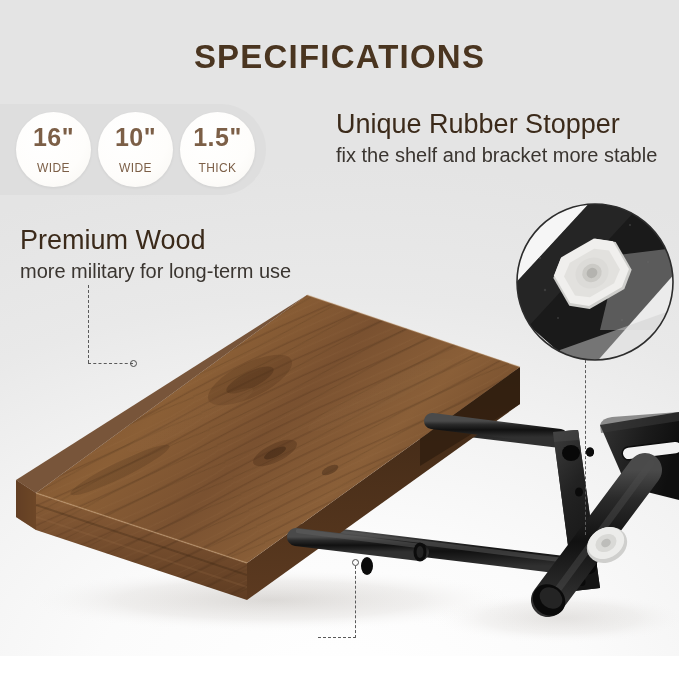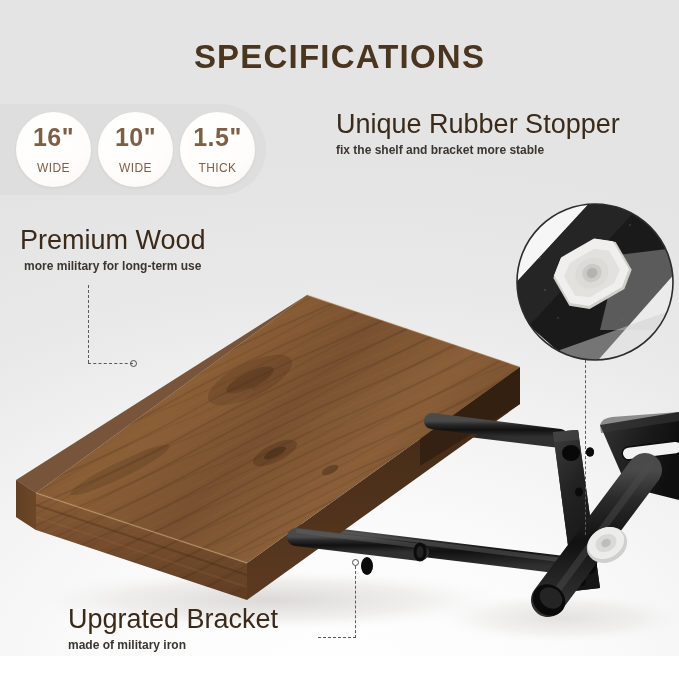--- a/index.html
+++ b/index.html
@@ -36,24 +36,24 @@
   .badge .sub{font-size:12px;font-weight:500;letter-spacing:.4px;margin-top:11px;}
   #badge0{left:16px;}
   #badge1{left:98px;}
   #badge2{left:180px;}
   
   .callout{position:absolute;}
   .callout .head{
     font-size:27px;font-weight:400;color:#3b2a1a;line-height:1.1;white-space:nowrap;
   }
   .callout .sub{
-    font-size:12px;font-weight:700;color:#3a3530;line-height:1.2;margin-top:3px;white-space:nowrap;
+    font-size:20px;font-weight:400;color:#3a3530;line-height:1.2;margin-top:3px;white-space:nowrap;
   }
   #co-stopper{left:336px;top:110px;}
-  #co-wood{left:20px;top:226px;text-align:center;}
+  #co-wood{left:20px;top:226px;}
   #co-bracket{left:68px;top:605px;}
   #co-bracket .head{font-size:27px;}
   
   .lead-v,.lead-h{position:absolute;}
   .lead-v{border-left:1.4px dashed #5a5a5a;}
   .lead-h{border-top:1.4px dashed #5a5a5a;}
   .dot{
     position:absolute;width:7px;height:7px;border-radius:50%;
     border:1.4px solid #4d4d4d;background:transparent;box-sizing:border-box;
   }
@@ -296,18 +296,14 @@
   <div class="callout" id="co-stopper">
     <div class="head">Unique Rubber Stopper</div>
     <div class="sub">fix the shelf and bracket more stable</div>
   </div>
 
   <div class="callout" id="co-wood">
     <div class="head">Premium Wood</div>
     <div class="sub">more military for long-term use</div>
   </div>
 
-  <div class="callout" id="co-bracket">
-    <div class="head">Upgrated Bracket</div>
-    <div class="sub">made of military iron</div>
-  </div>
 
 </div>
 
 </body></html>

